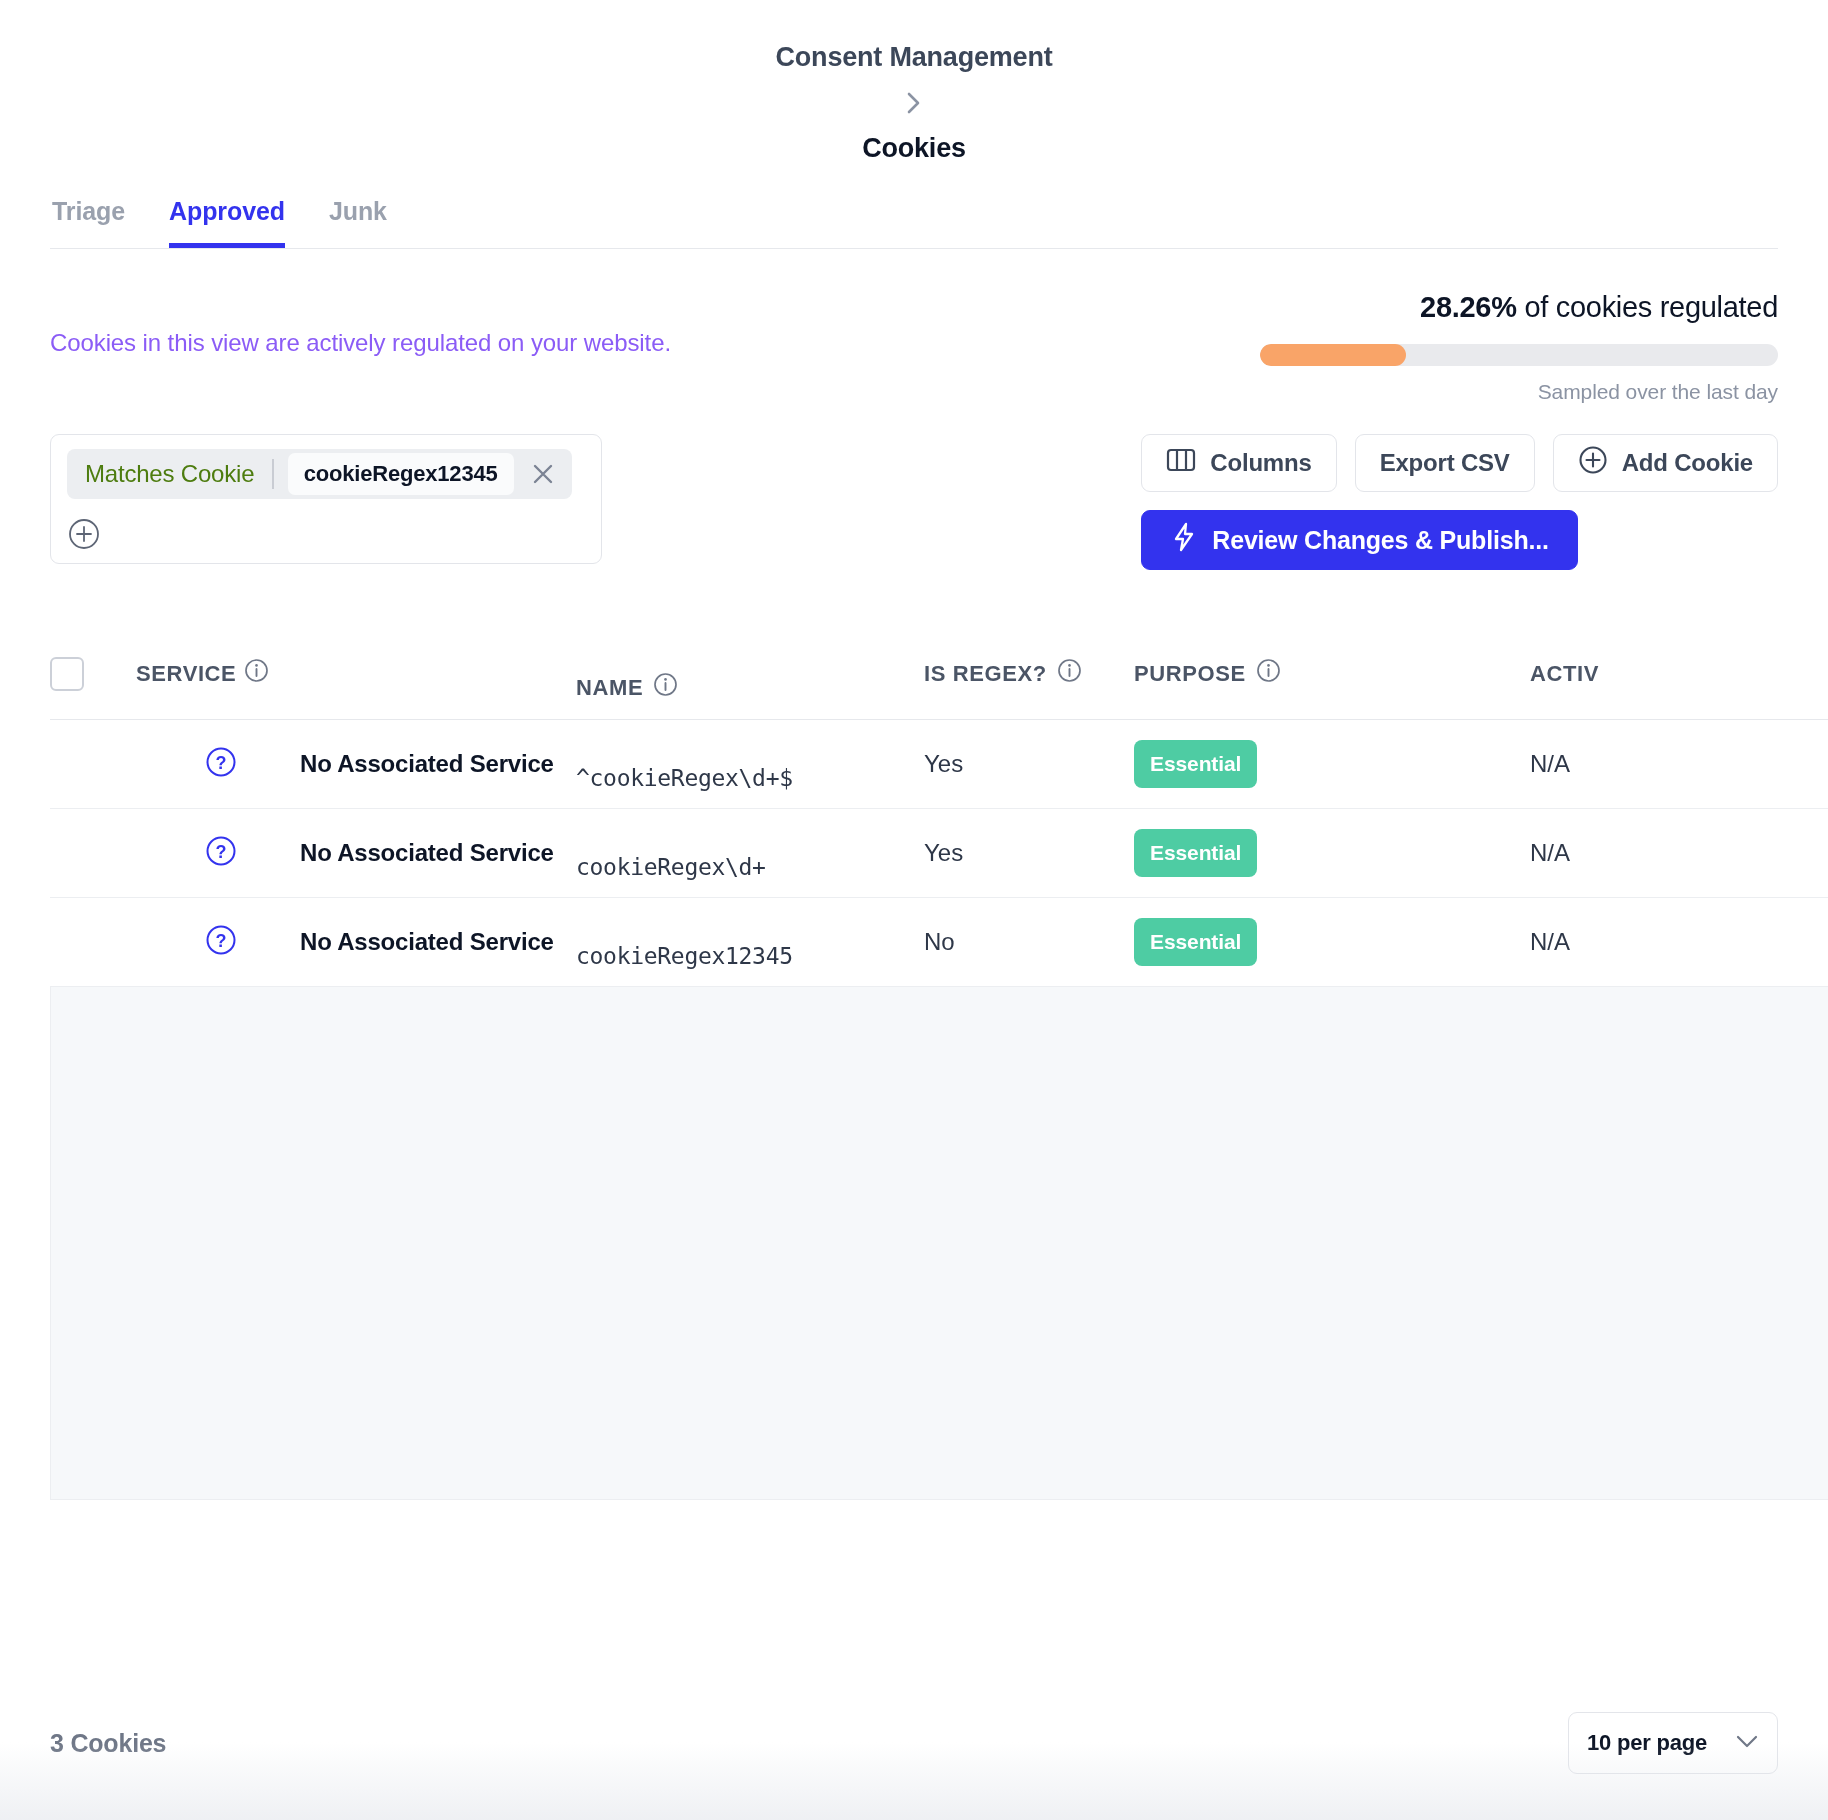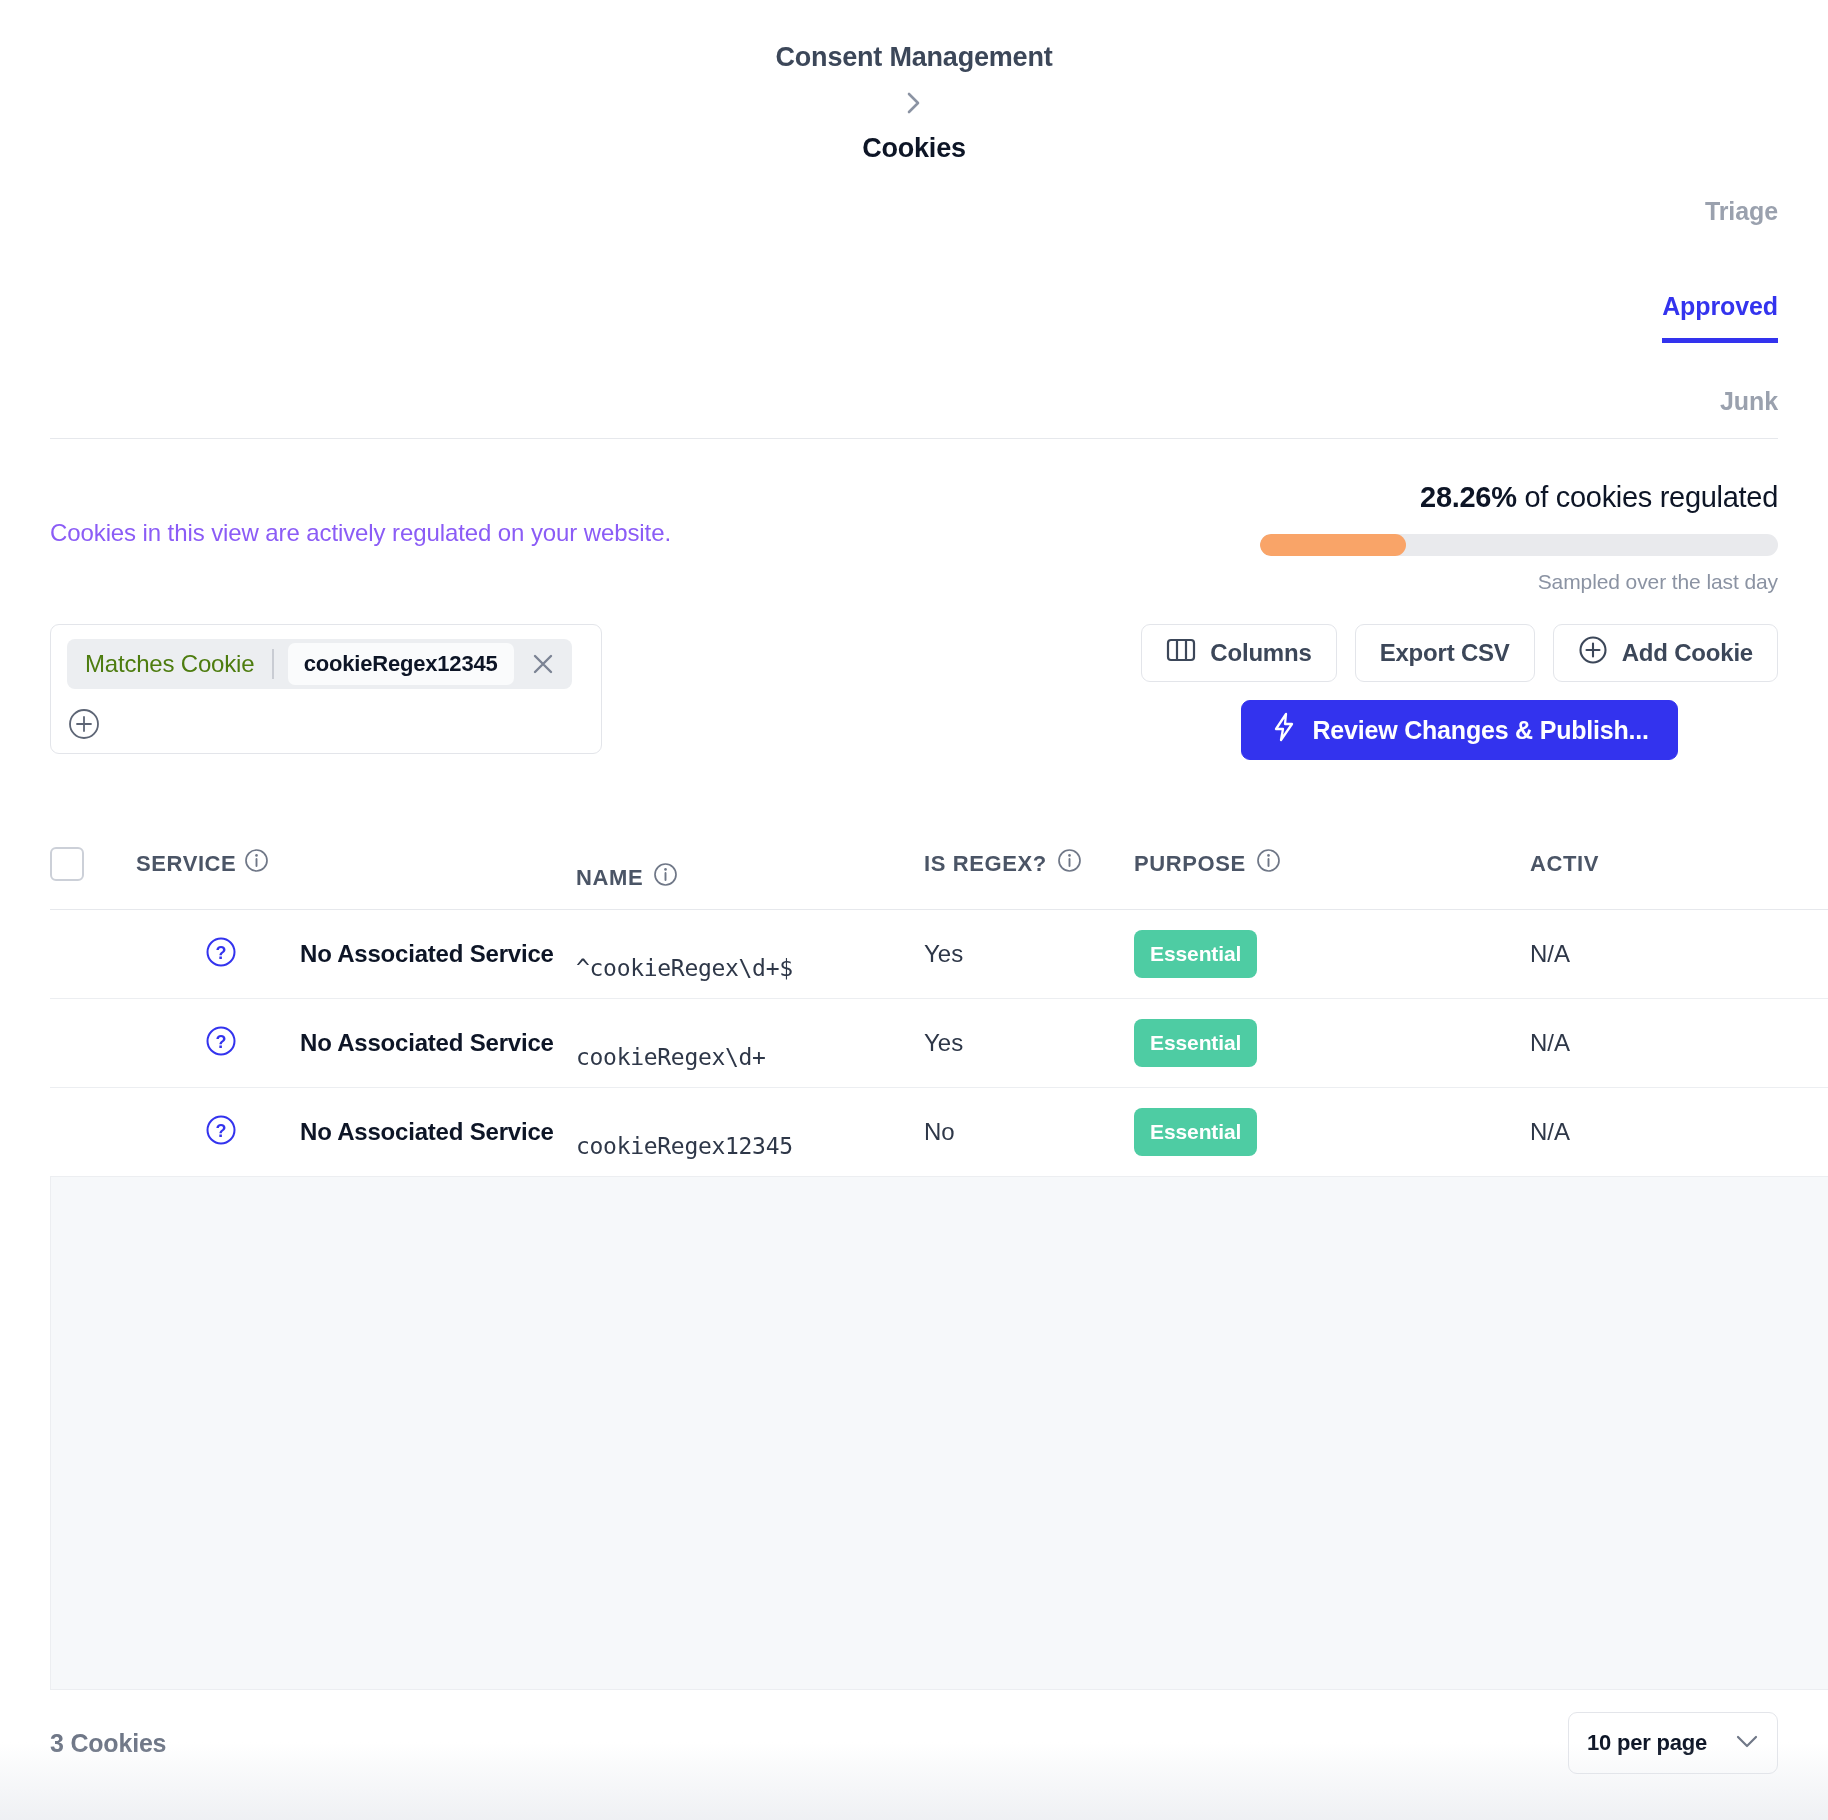--- a/index.html
+++ b/index.html
@@ -30,21 +30,20 @@
   .crumb-current {
     font-size: 27px; font-weight: 700; color: #0d1526; letter-spacing: -0.2px;
   }
 
   
   .tabs {
     display: flex; align-items: flex-end; gap: 44px;
     margin-top: 33px;
     border-bottom: 1.5px solid #e6e8ec;
     padding-left: 2px;
-    flex-direction: column;
   }
   .tab {
     font-size: 25px; font-weight: 700; color: #9aa1ae;
     padding-bottom: 17px;
     border-bottom: 5px solid transparent;
     letter-spacing: -0.1px;
     cursor: pointer;
   }
   .tab.active { color: #3333ee; border-bottom-color: #3333ee; }
 
@@ -101,21 +100,21 @@
     font-size: 22px; font-weight: 700; color: #0d1526;
     padding: 8px 16px; margin: 0 14px;
     letter-spacing: -0.2px;
   }
   .chip-x { display: flex; align-items: center; cursor: pointer; }
   .add-filter {
     margin-top: 18px; width: 34px; height: 34px; cursor: pointer;
     display: flex; align-items: center; justify-content: center;
   }
 
-  .actions { display: flex; flex-direction: column; align-items: center; gap: 18px; }
+  .actions { display: flex; flex-direction: column; align-items: flex-start; gap: 18px; }
   .actions-row { display: flex; gap: 18px; }
   .btn {
     display: inline-flex; align-items: center; gap: 14px;
     height: 58px; padding: 0 24px;
     border: 1.5px solid #e3e5ea; border-radius: 9px;
     background: #fff; color: #3c4759;
     font-size: 24px; font-weight: 700; letter-spacing: -0.2px;
     cursor: pointer; white-space: nowrap;
   }
   .btn-primary {

